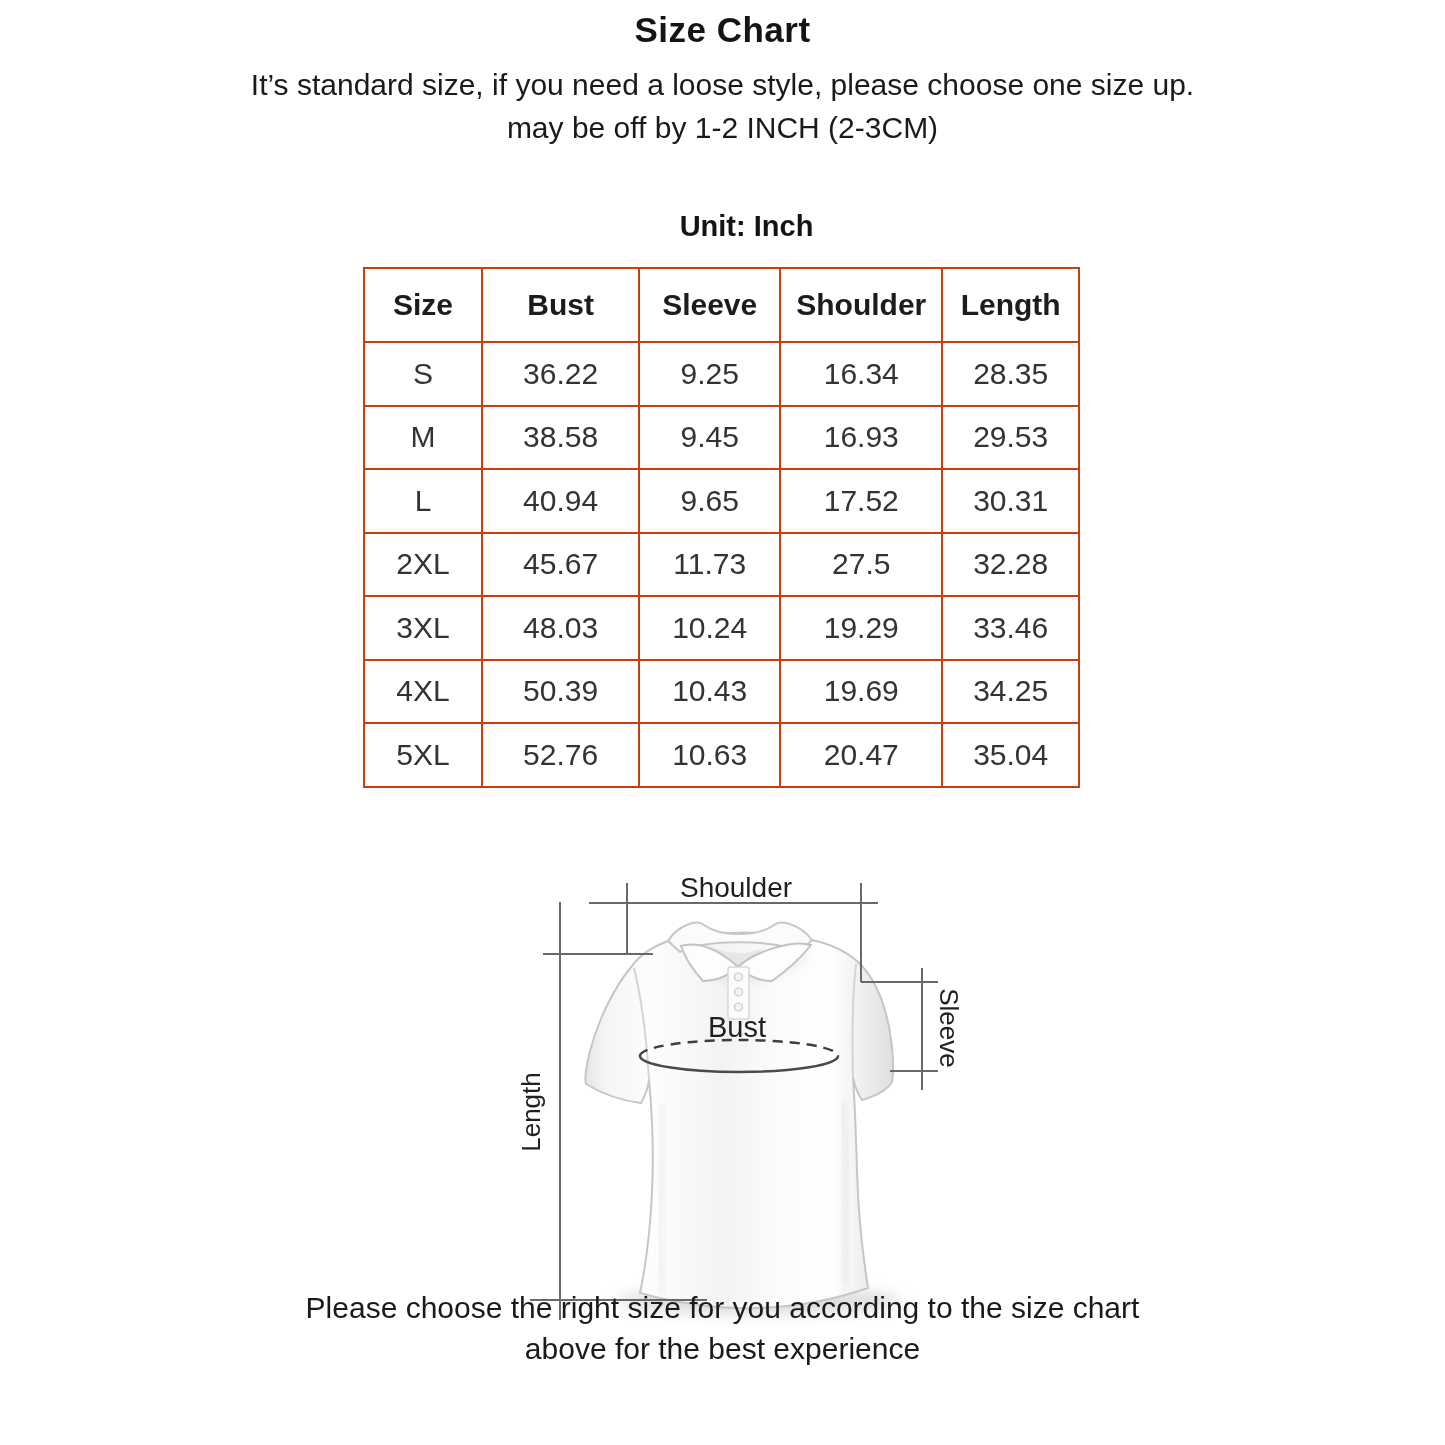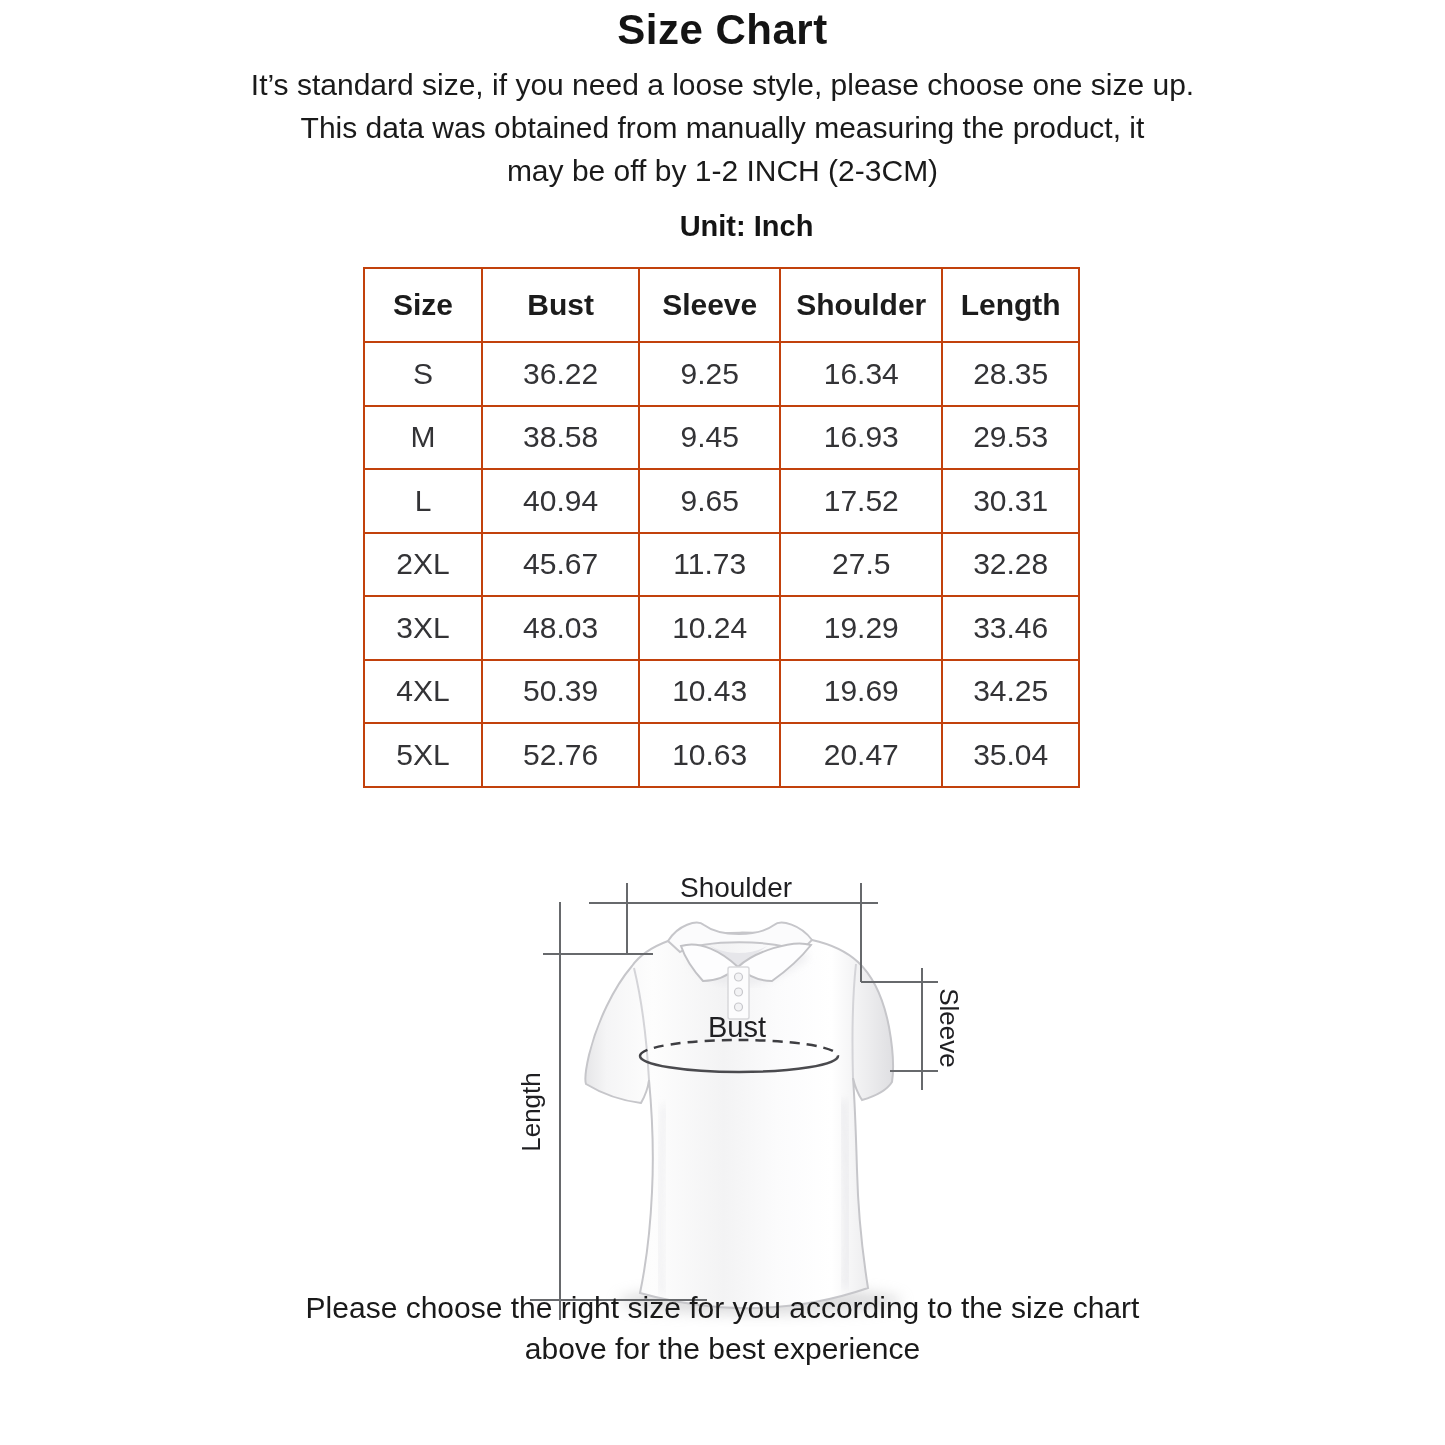--- a/index.html
+++ b/index.html
@@ -11,21 +11,21 @@
   }
   .canvas {
     position: relative;
     width: 1445px; height: 1445px;
     background: #ffffff;
     overflow: hidden;
   }
   .centered { width: 100%; text-align: center; }
   .title {
     position: absolute; top: 8px; left: 0;
-    font-size: 42px; font-weight: 700; line-height: 44px;
+    font-size: 35px; font-weight: 700; line-height: 44px;
     letter-spacing: 0.5px; margin: 0;
   }
   .subtitle {
     position: absolute; top: 63px; left: 0;
     font-size: 30px; font-weight: 400; line-height: 43px;
     color: #1a1a1a;
   }
   .unit {
     position: absolute; top: 206px; left: 0;
     font-size: 29px; font-weight: 700; line-height: 40px; padding-left: 24px;
@@ -64,21 +64,20 @@
 </style>
 </head>
 <body>
 
 <div class="canvas">
 
   <h1 class="title centered">Size Chart</h1>
 
   <div class="subtitle centered">
     <div>It’s standard size, if you need a loose style, please choose one size up.</div>
-    <div>This data was obtained from manually measuring the product, it</div>
     <div>may be off by 1-2 INCH (2-3CM)</div>
   </div>
 
   <div class="unit centered">Unit: Inch</div>
 
   <div class="table-wrap">
     <table class="size-table">
       <colgroup>
         <col style="width:16.5%">
           <col style="width:22.0%">

